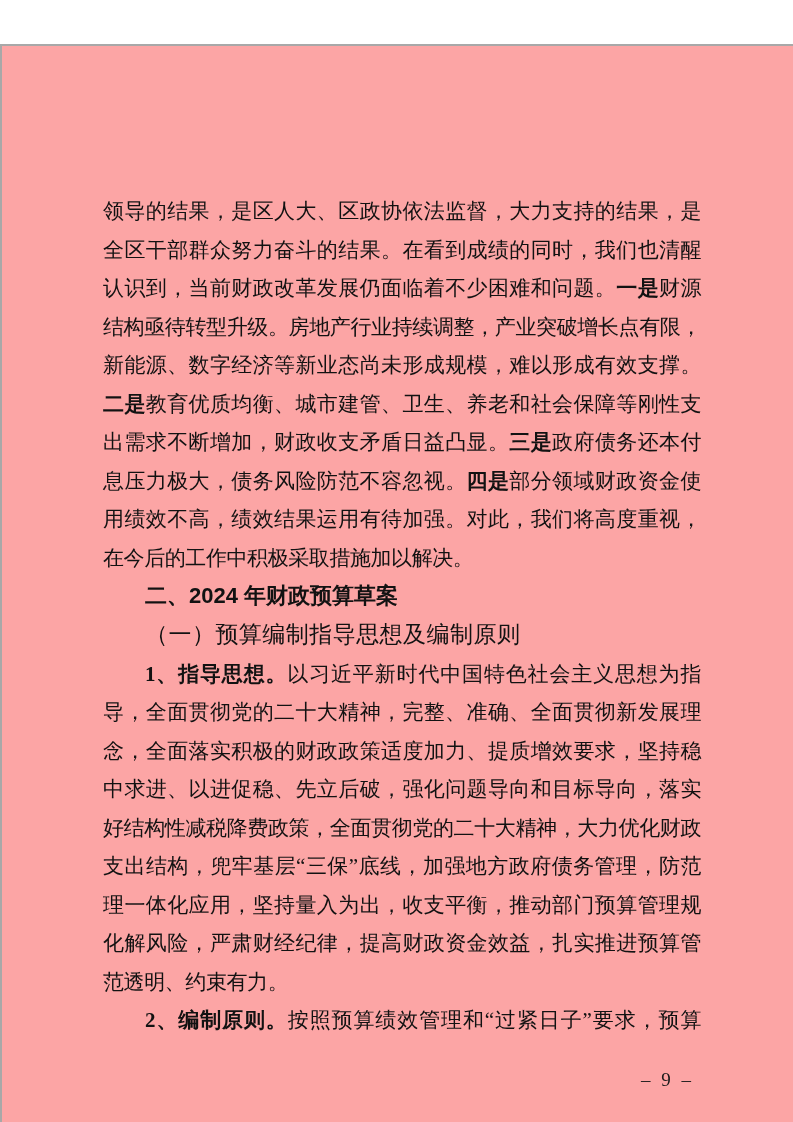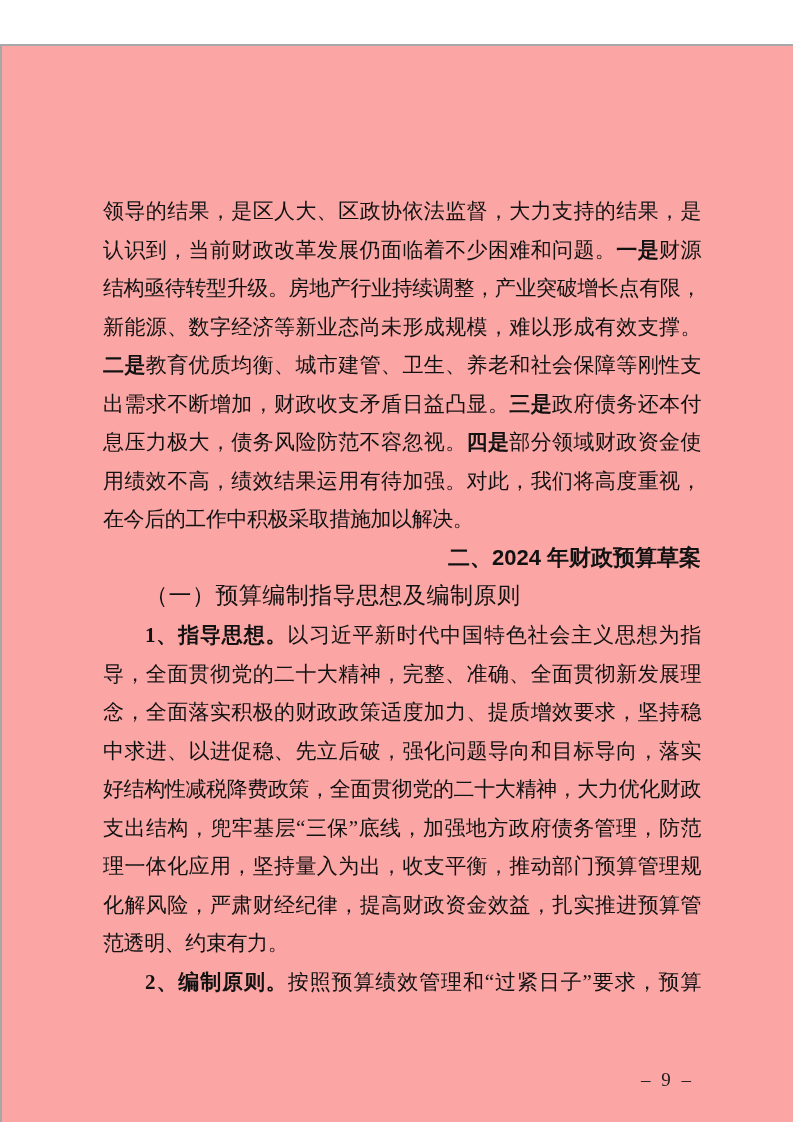--- a/index.html
+++ b/index.html
@@ -40,21 +40,20 @@
     text-align-last: justify;
   }
   .line.indent {
     text-indent: 42px;
   }
   .line.heading {
     font-family: "Liberation Sans", "DejaVu Sans", sans-serif;
     font-weight: 700;
     font-size: 22px;
     letter-spacing: 0;
-    text-align: right;
   }
   .line.subheading {
     font-size: 23px;
     letter-spacing: 0.02em;
   }
   .b {
     font-weight: 700;
   }
   .pagenum {
     position: absolute;
@@ -66,20 +65,21 @@
     color: #1c1c1c;
     font-family: "Liberation Serif", "DejaVu Serif", serif;
   }
 </style>
 </head>
 <body>
 
 <div class="page">
   <div class="doc">
       <div class="line fill"><span>领导的结果，是区人大、区政协依法监督，大力支持的结果，是</span></div>
+      <div class="line fill"><span>全区干部群众努力奋斗的结果。在看到成绩的同时，我们也清醒</span></div>
       <div class="line fill"><span>认识到，当前财政改革发展仍面临着不少困难和问题。</span><span class="b">一是</span><span>财源</span></div>
       <div class="line fill"><span>结构亟待转型升级。房地产行业持续调整，产业突破增长点有限，</span></div>
       <div class="line fill"><span>新能源、数字经济等新业态尚未形成规模，难以形成有效支撑。</span></div>
       <div class="line fill"><span class="b">二是</span><span>教育优质均衡、城市建管、卫生、养老和社会保障等刚性支</span></div>
       <div class="line fill"><span>出需求不断增加，财政收支矛盾日益凸显。</span><span class="b">三是</span><span>政府债务还本付</span></div>
       <div class="line fill"><span>息压力极大，债务风险防范不容忽视。</span><span class="b">四是</span><span>部分领域财政资金使</span></div>
       <div class="line fill"><span>用绩效不高，绩效结果运用有待加强。对此，我们将高度重视，</span></div>
       <div class="line"><span>在今后的工作中积极采取措施加以解决。</span></div>
       <div class="line heading indent"><span class="b">二、2024 年财政预算草案</span></div>
       <div class="line subheading indent"><span>（一）预算编制指导思想及编制原则</span></div>

